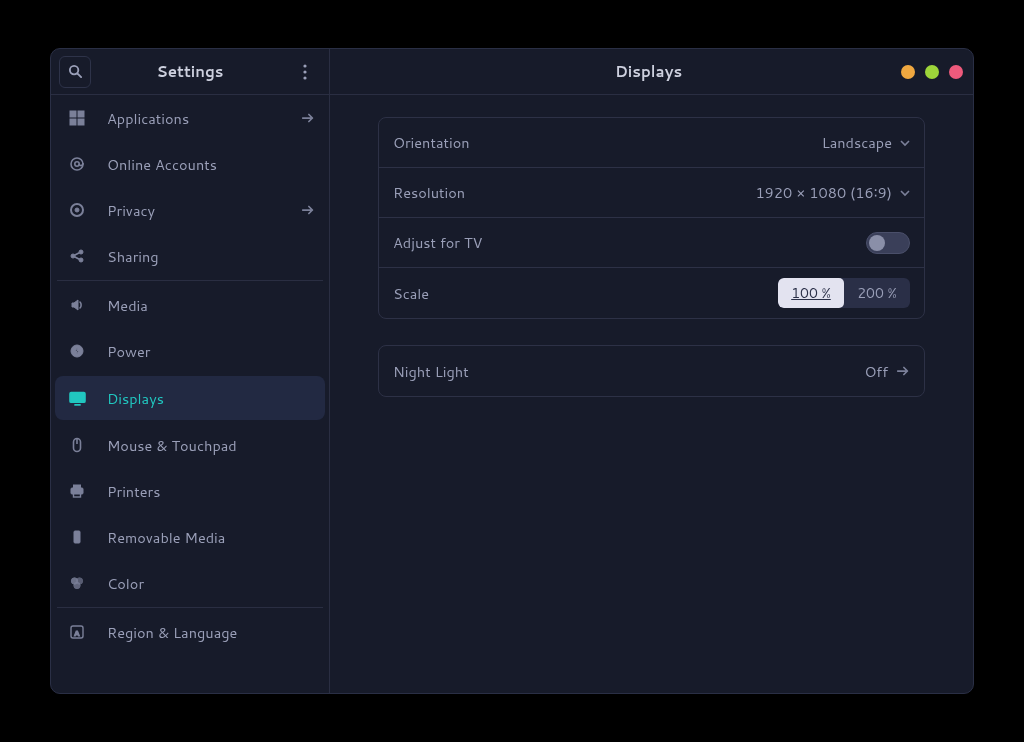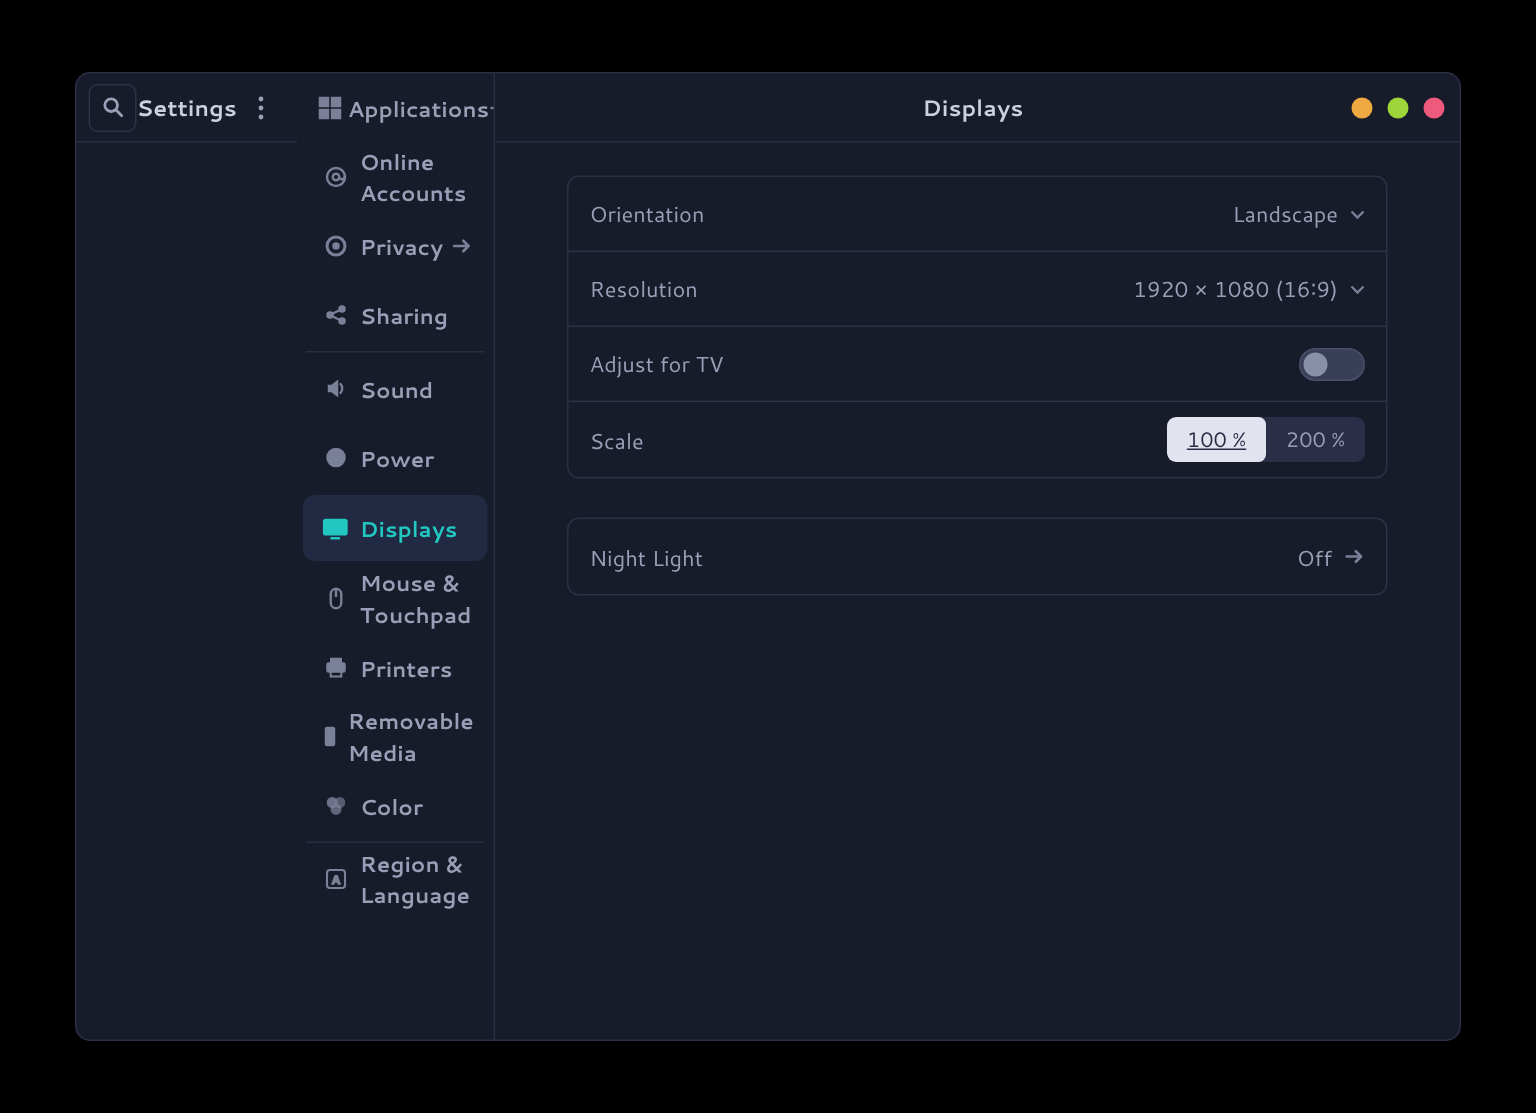--- a/index.html
+++ b/index.html
@@ -33,40 +33,40 @@
     border-radius:10px;
     box-shadow:0 12px 40px var(--shadow);
     overflow:hidden;
     display:flex;
   }
 
   
   .sidebar{
     width:279px;height:100%;
     border-right:1px solid var(--divider);
-    display:flex;flex-direction:row;
+    display:flex;flex-direction:column;
   }
   .side-hdr{
     height:46px;display:flex;align-items:center;padding:0 8px;
     border-bottom:1px solid var(--divider);
   }
   .search-btn{
     width:32px;height:32px;border:1px solid #2e3349;border-radius:6px;
     display:flex;align-items:center;justify-content:center;cursor:pointer;
   }
   .side-title{flex:1;text-align:center;font-weight:700;font-size:15px;color:var(--txt);}
   .kebab{width:32px;height:32px;display:flex;align-items:center;justify-content:center;cursor:pointer;}
 
   .side-list{flex:1;overflow:hidden;padding-top:0;}
   .side-item{
     display:flex;align-items:center;height:46px;padding:0 14px;cursor:pointer;
     color:var(--txt-dim);
   }
   .side-item .ico{width:24px;display:flex;align-items:center;justify-content:center;}
-  .side-item .lbl{margin-left:4px;flex:1;font-size:14.5px;font-weight:bold;}
+  .side-item .lbl{margin-left:18px;flex:1;font-size:14.5px;}
   .side-item .chev{color:var(--txt-dk);}
   .side-item.selected{background:var(--selected);border-radius:8px;margin:2px 4px;padding:0 10px;height:44px;color:var(--accent);}
   .side-item.selected .ico svg *{stroke:var(--accent);fill:var(--accent);}
   .side-sep{height:1px;background:var(--divider);margin:1px 6px;}
   .side-item svg{fill:var(--txt-dk);stroke:var(--txt-dk);}
   .side-item.selected svg{fill:var(--accent);stroke:var(--accent);}
 
   
   .main{flex:1;display:flex;flex-direction:column;}
   .main-hdr{
@@ -201,21 +201,21 @@
 
       <div class="side-sep"></div>
 
       <div class="side-item">
         <span class="ico">
             <svg width="16" height="16" viewBox="0 0 16 16">
               <path d="M3 6h2l4-3v10l-4-3H3z" fill="#7b8099"></path>
               <path d="M11 5c1.5 1.5 1.5 4.5 0 6" fill="none" stroke="#7b8099" stroke-width="1.6" stroke-linecap="round"></path>
             </svg>
           </span>
-        <span class="lbl">Sound</span>
+        <span class="lbl">Media</span>
       </div>
 
       <div class="side-item">
         <span class="ico">
             <svg width="16" height="16" viewBox="0 0 16 16">
               <circle cx="8" cy="8" r="6" fill="#7b8099"></circle>
               <path d="M8.8 4L6 8.5h2.2L7.2 12 10 7.5H7.8z" fill="#171b2a"></path>
             </svg>
           </span>
         <span class="lbl">Power</span>

